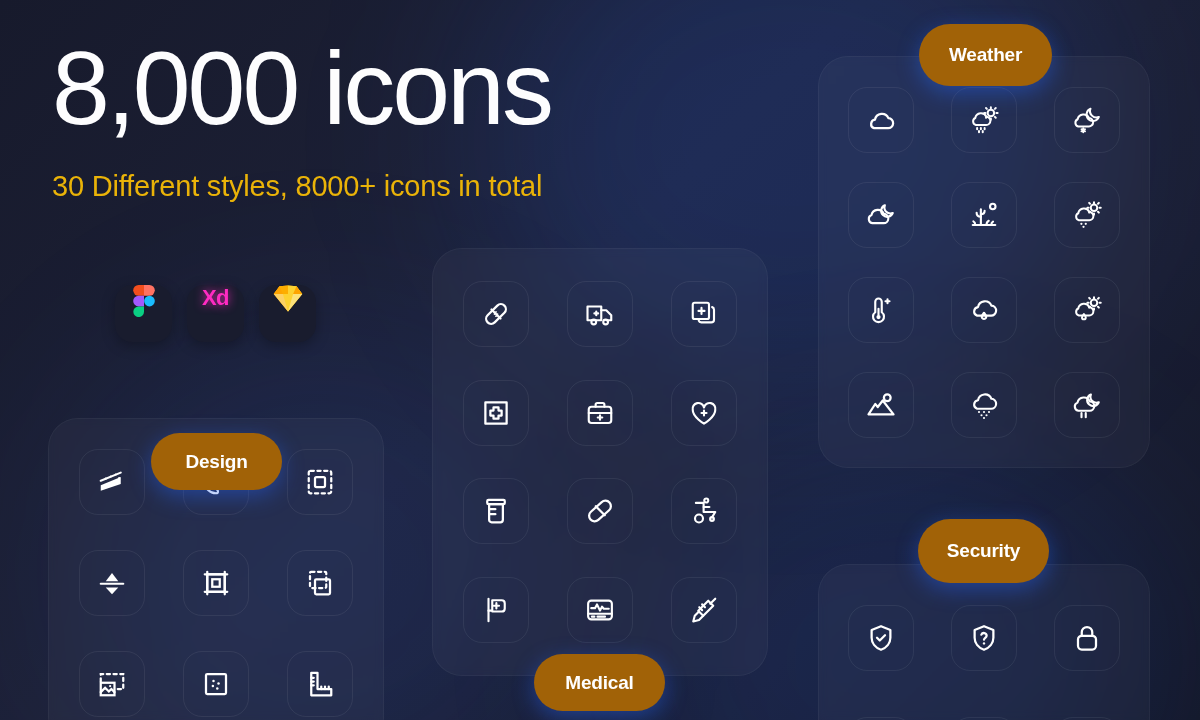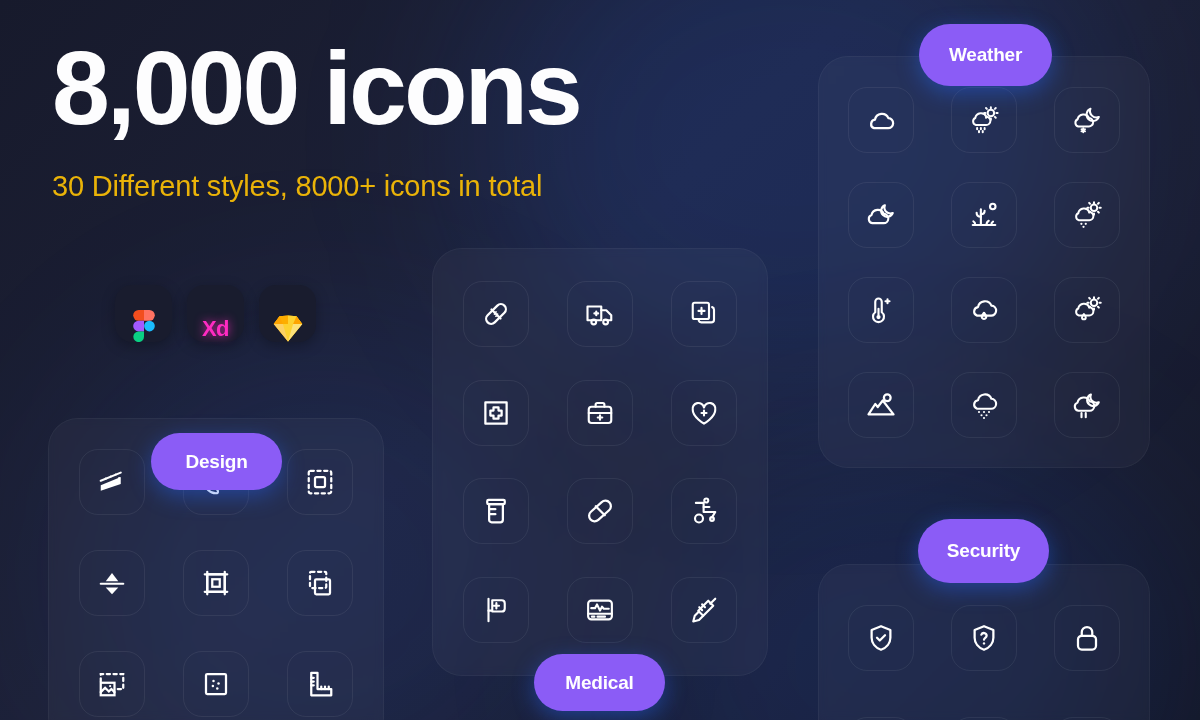--- a/index.html
+++ b/index.html
@@ -17,33 +17,33 @@
   .glow-b { width:520px; height:480px; left:60px; top:330px;  background:rgba(37,99,245,0.10); }
   .glow-c { width:560px; height:460px; left:620px; top:430px; background:rgba(37,99,245,0.12); }
   .vignette { position:absolute; inset:0;
     background:linear-gradient(135deg,#171a2c 0%,#1e2239 45%,#1a1e33 75%,#141726 100%); }
 
   .stage { position:absolute; inset:0; }
 
   
   .headline { position:absolute; left:52px; top:38px; }
   .title {
-    font-size:104px; line-height:0.98; font-weight:700;
+    font-size:104px; line-height:0.98; font-weight:400;
     letter-spacing:-3px; color:#fdfdfe;
   }
   .subtitle {
     margin-top:30px; font-size:29px; font-weight:400;
     color:#eab308; letter-spacing:-0.2px;
   }
 
   
   .logos { position:absolute; left:115px; top:285px; display:flex; gap:15px; }
   .logo-tile {
     width:57px; height:57px; border-radius:17px;
-    background:#191c2e; display:flex; align-items:flex-end; justify-content:center;
+    background:#191c2e; display:flex; align-items:flex-start; justify-content:center;
     box-shadow:0 4px 14px rgba(0,0,0,0.28);
   }
   .xd-text {
     font-size:22px; font-weight:700; color:#ff2bc2;
     text-shadow:0 0 10px rgba(255,43,194,0.85);
     letter-spacing:-0.5px;
   }
 
   
   .panel {
@@ -64,21 +64,21 @@
   .tile svg { width:30px; height:30px; display:block; }
 
   #panel-design  { left:48px;  top:418px; width:336px; height:330px; padding:26px 18px; gap:26px 14px; }
   #panel-medical { left:432px; top:248px; width:336px; height:428px; padding:28px 18px; gap:25px 14px; }
   #panel-weather { left:818px; top:56px;  width:332px; height:412px; padding:26px 18px; gap:22px 14px; }
   #panel-security{ left:818px; top:564px; width:332px; height:260px; padding:28px 18px; gap:22px 14px; }
 
   
   .pill {
     position:absolute;
-    background:#8b5cf6;
+    background:#a16207;
     color:#ffffff;
     border-radius:40px;
     font-size:19px; font-weight:700;
     display:flex; align-items:center; justify-content:center;
     box-shadow:0 6px 22px rgba(37,99,245,0.45);
     letter-spacing:-0.2px;
   }
   #pill-weather { left:919px; top:24px;  width:133px; height:62px; }
   #pill-design  { left:151px; top:393px; width:131px; height:57px;margin-top:40px; }
   #pill-security{ left:918px; top:519px; width:131px; height:64px; }

